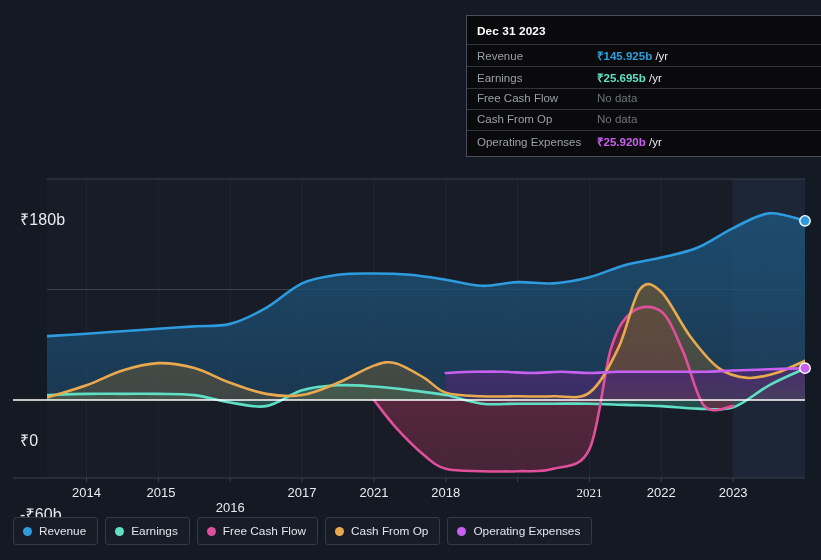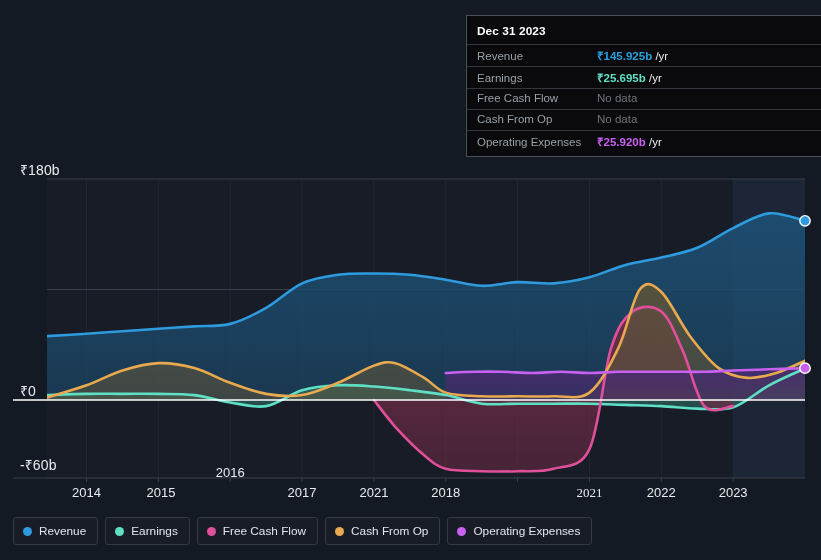--- a/index.html
+++ b/index.html
@@ -12,24 +12,25 @@
     position:relative;
   }
   #chart-root{position:absolute;left:0;top:0;width:821px;height:560px;}
 
   
   .plot-svg{position:absolute;left:0;top:0;width:821px;height:560px;}
 
   
   .ylab{
     position:absolute;
-    font-size:14px;
+    font-size:16px;
     color:#e8ebef;
     white-space:nowrap;
     letter-spacing:.1px;
+    margin-top:48px;
   }
   .xlab{
     position:absolute;
     font-size:13px;
     color:#e8ebef;
     text-align:center;
     white-space:nowrap;
     transform:translateX(-50%);
   }
 
@@ -162,21 +163,21 @@
     </svg>
 
   <div id="y-labels">
       <div class="ylab" style="left: 20px; top: 160px;">₹180b</div>
       <div class="ylab" style="left: 20px; top: 381px;">₹0</div>
       <div class="ylab" style="left: 20px; top: 454.667px;">-₹60b</div>
     </div>
   <div id="x-labels">
       <div class="xlab" style="left: 86.5166px; top: 485px;">2014</div>
       <div class="xlab" style="left: 161px; top: 485px;">2015</div>
-      <div class="xlab" style="left: 230.213px; top: 465px;">2016</div>
+      <div class="xlab" style="left: 230.213px; top: 500px;">2016</div>
       <div class="xlab" style="left: 302.062px; top: 485px;">2017</div>
       <div class="xlab" style="left: 373.91px; top: 485px;">2021</div>
       <div class="xlab" style="left: 445.758px; top: 485px;">2018</div>
       <div class="xlab" style="left: 517.607px; top: 485px; margin-top: 48px;">2020</div>
       <div class="xlab" style="left: 589.455px; top: 485px; font-family: Liberation Serif, serif;">2021</div>
       <div class="xlab" style="left: 661.303px; top: 485px;">2022</div>
       <div class="xlab" style="left: 733.152px; top: 485px;">2023</div>
     </div>
 
   <div class="tooltip">

